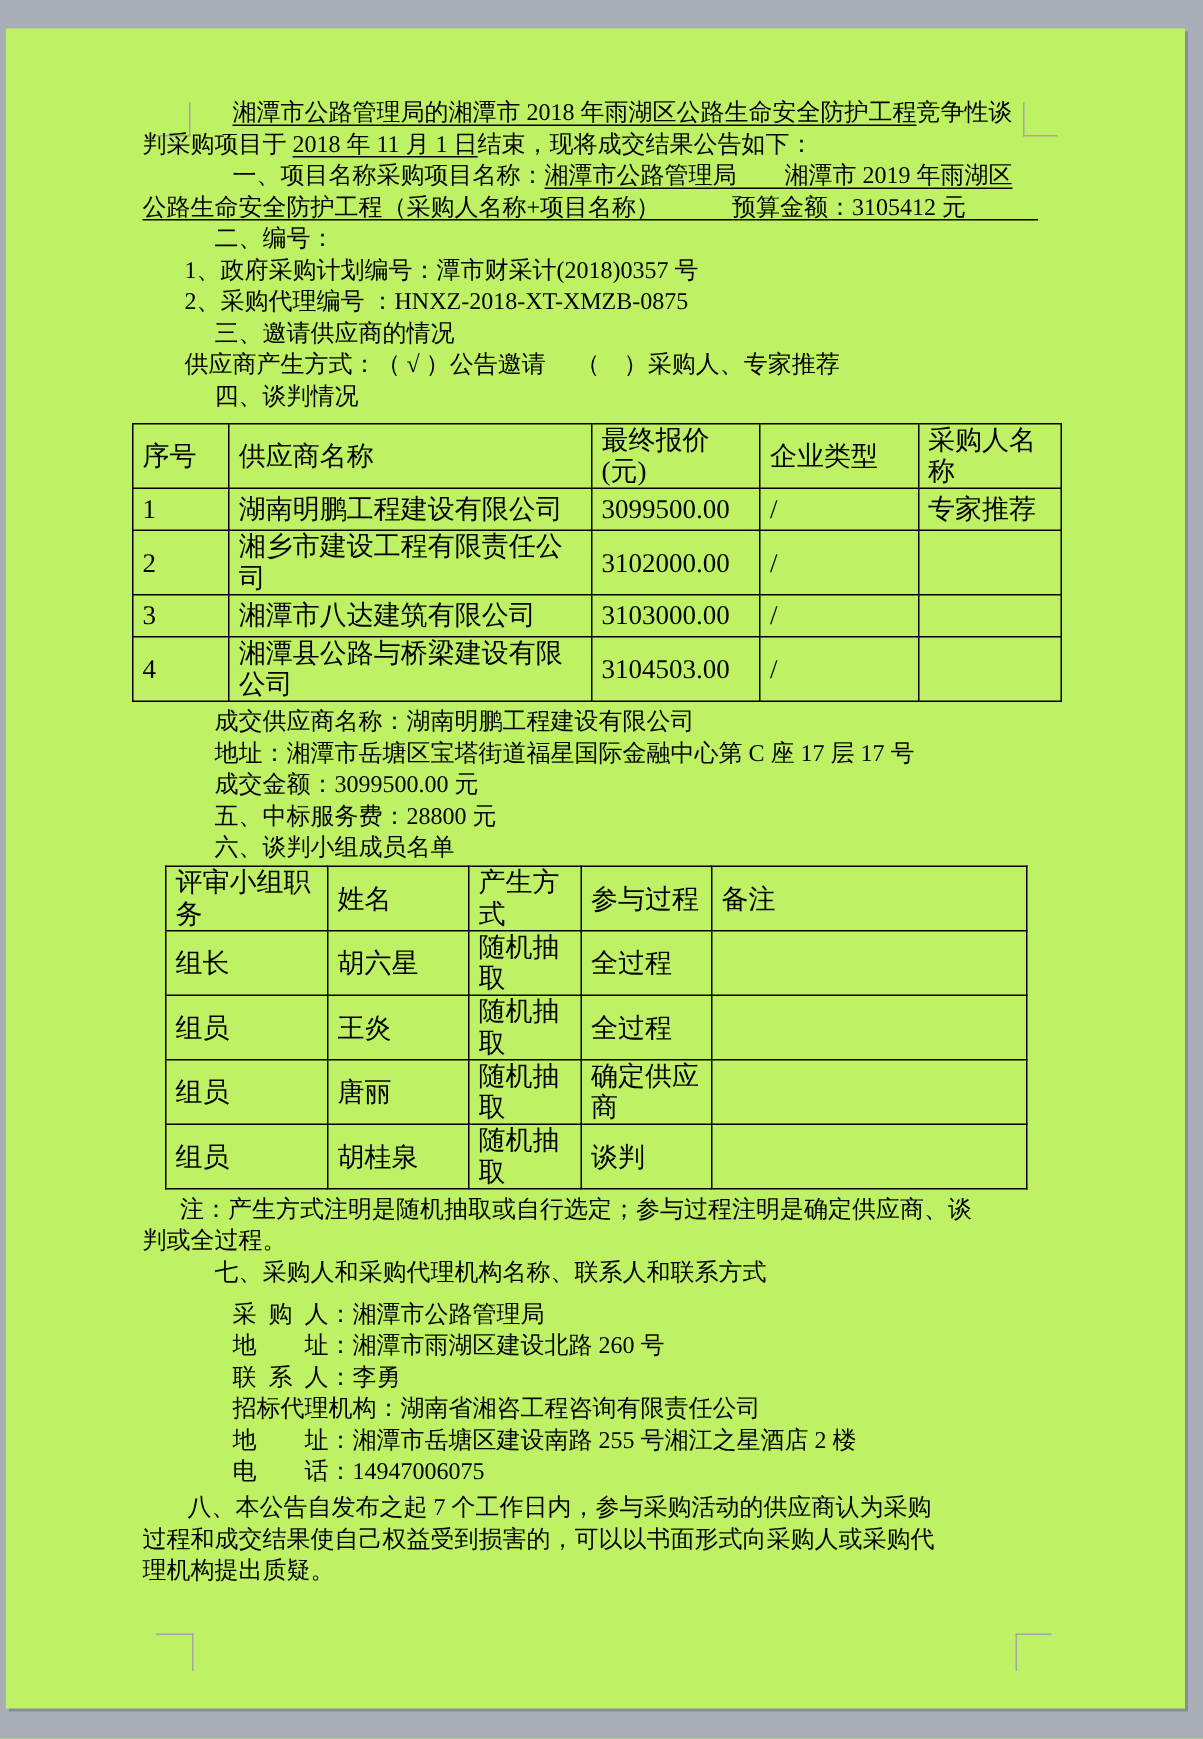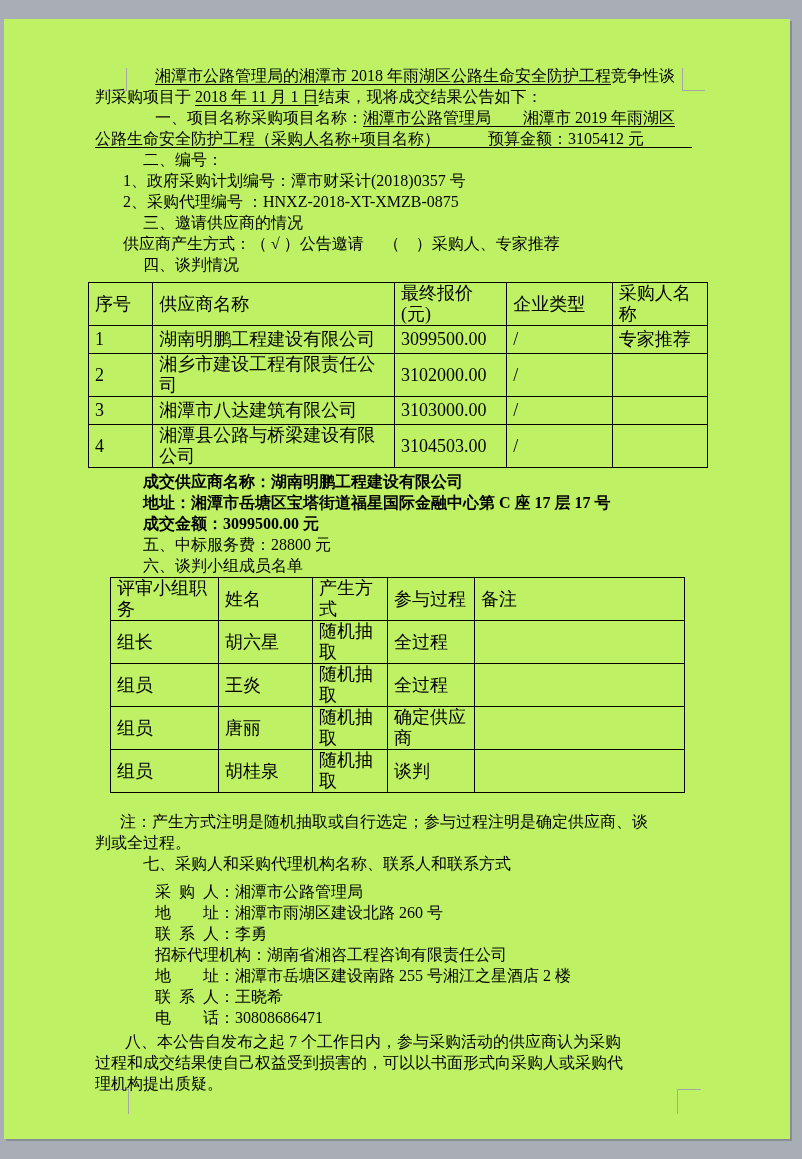--- a/index.html
+++ b/index.html
@@ -24,29 +24,29 @@
   .content{
     position:absolute;left:91px;top:46px;width:616px;
     font-size:16px;line-height:21px;
   }
   .ln{white-space:nowrap;}
   .b{font-weight:normal;}
   .u{text-decoration:underline;text-underline-offset:3px;}
   .ind-p1{padding-left:60px;}      
   .ind-h{padding-left:48px;}       
   .ind-b{padding-left:28px;}       
-  .ind-w{padding-left:48px;font-weight:bold;}       
+  .ind-w{padding-left:48px;}       
   .ind-n{padding-left:25px;}       
   .ind-8{padding-left:30px;}       
   .ind-c{padding-left:60px;}       
   table{border-collapse:collapse;table-layout:fixed;}
   td{border:1px solid #000;text-align:left;vertical-align:middle;
      height:27px;padding:0 6px;overflow:hidden;font-size:18px;}
   .t1{margin-left:-7px;margin-top:7px;margin-bottom:3px;width:620px;}
-  .t2{margin-left:15px;margin-top:1px;margin-bottom:18px;width:574px;}
+  .t2{margin-left:15px;margin-top:1px;margin-bottom:3px;width:574px;}
   .lb4{display:inline-block;width:64px;text-align:justify;text-align-last:justify;}
   .lb6{display:inline-block;}
   .contacts{margin-top:7px;}
   .sec8{margin-top:3px;}
 </style>
 </head>
 <body>
 
 <div class="page">
   <div class="crop tl"></div>
@@ -176,22 +176,21 @@
     <div class="ln">判或全过程。</div>
 
     <div class="ln ind-h b">七、采购人和采购代理机构名称、联系人和联系方式</div>
 
     <div class="contacts">
       <div class="ln ind-c"><span class="lb4">采购人</span><span>：</span><span>湘潭市公路管理局</span></div>
       <div class="ln ind-c"><span class="lb4">地址</span><span>：</span><span>湘潭市雨湖区建设北路 260 号</span></div>
       <div class="ln ind-c"><span class="lb4">联系人</span><span>：</span><span>李勇</span></div>
       <div class="ln ind-c"><span class="lb6">招标代理机构</span><span>：</span><span>湖南省湘咨工程咨询有限责任公司</span></div>
       <div class="ln ind-c"><span class="lb4">地址</span><span>：</span><span>湘潭市岳塘区建设南路 255 号湘江之星酒店 2 楼</span></div>
-      <div class="ln ind-c"><span class="lb4">联系人</span><span>：</span><span>王晓希</span></div>
-      <div class="ln ind-c"><span class="lb4">电话</span><span>：</span><span>30808686471</span></div>
+      <div class="ln ind-c"><span class="lb4">电话</span><span>：</span><span>14947006075</span></div>
     </div>
 
     <div class="sec8">
       <div class="ln ind-8"><span class="b">八、</span><span>本公告自发布之起 7 个工作日内，参与采购活动的供应商认为采购</span></div>
       <div class="ln">过程和成交结果使自己权益受到损害的，可以以书面形式向采购人或采购代</div>
       <div class="ln">理机构提出质疑。</div>
     </div>
 
   </div>
 </div>

